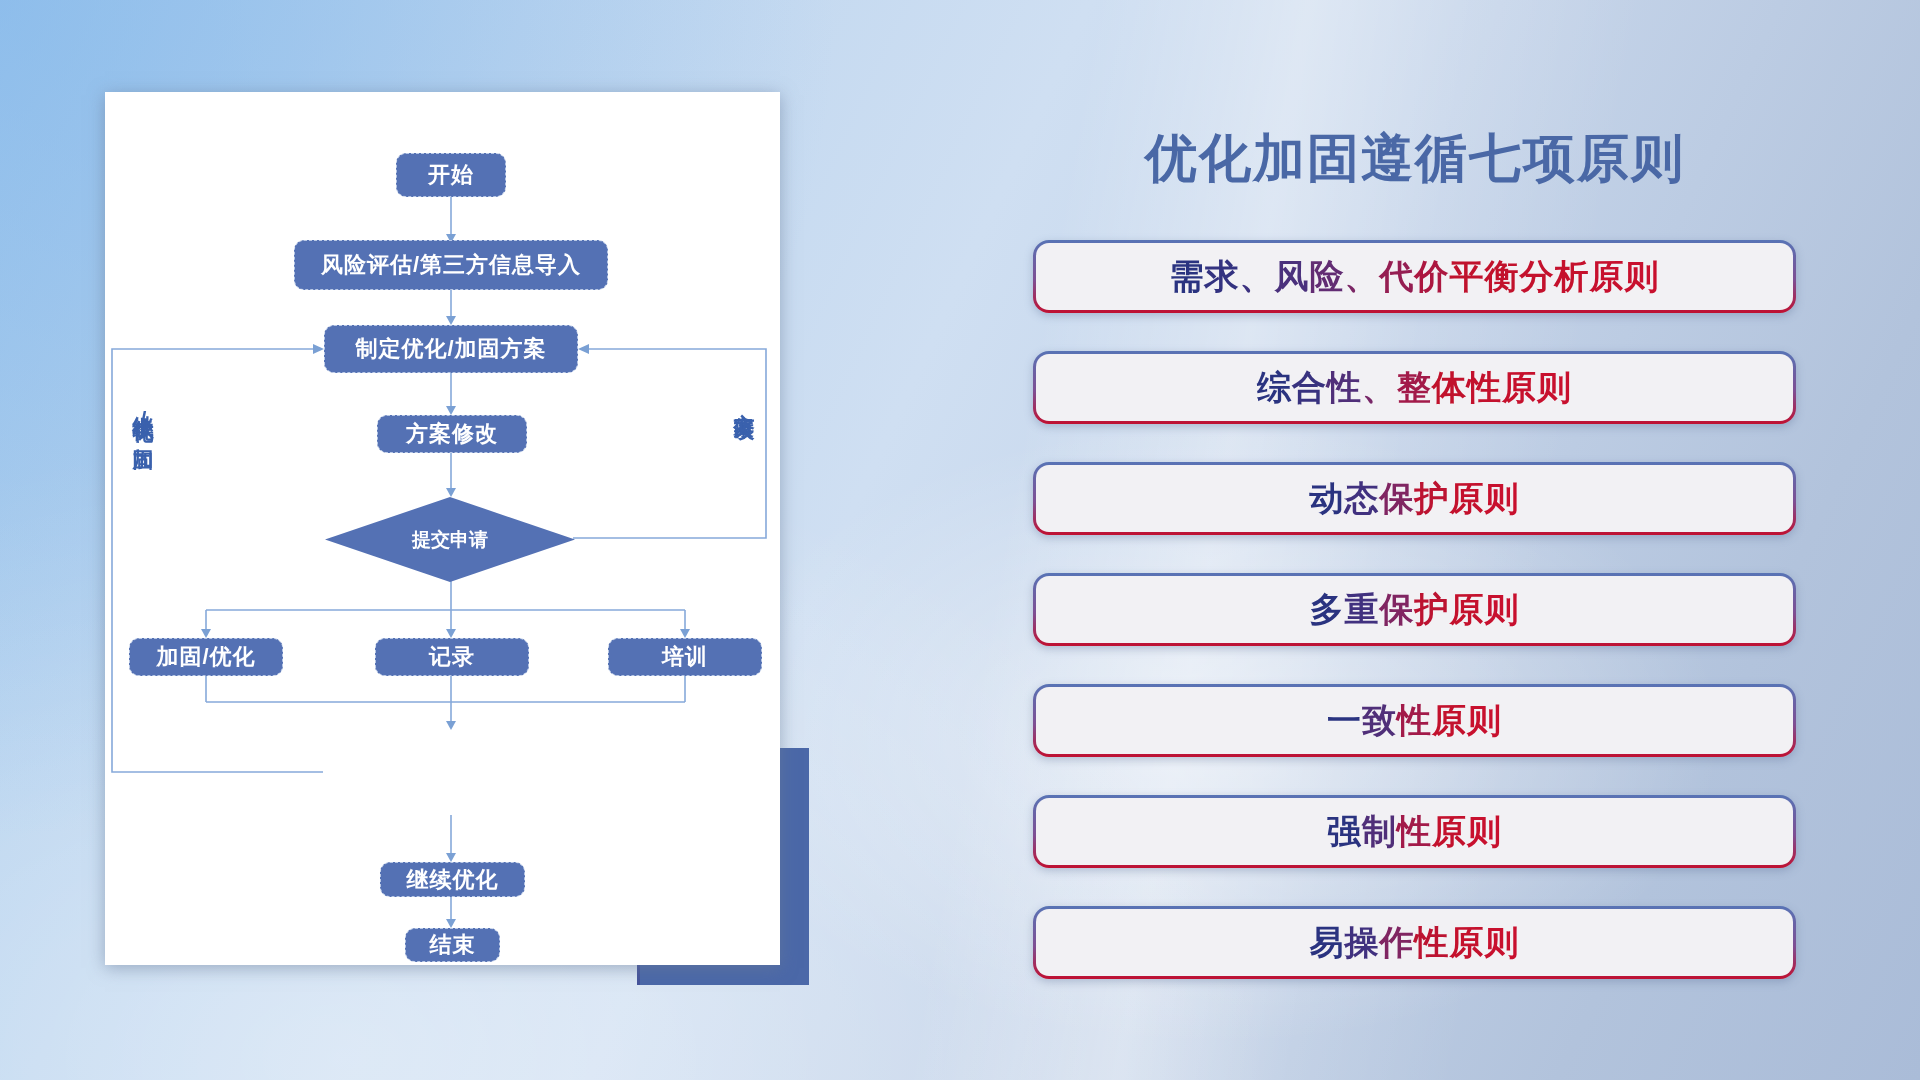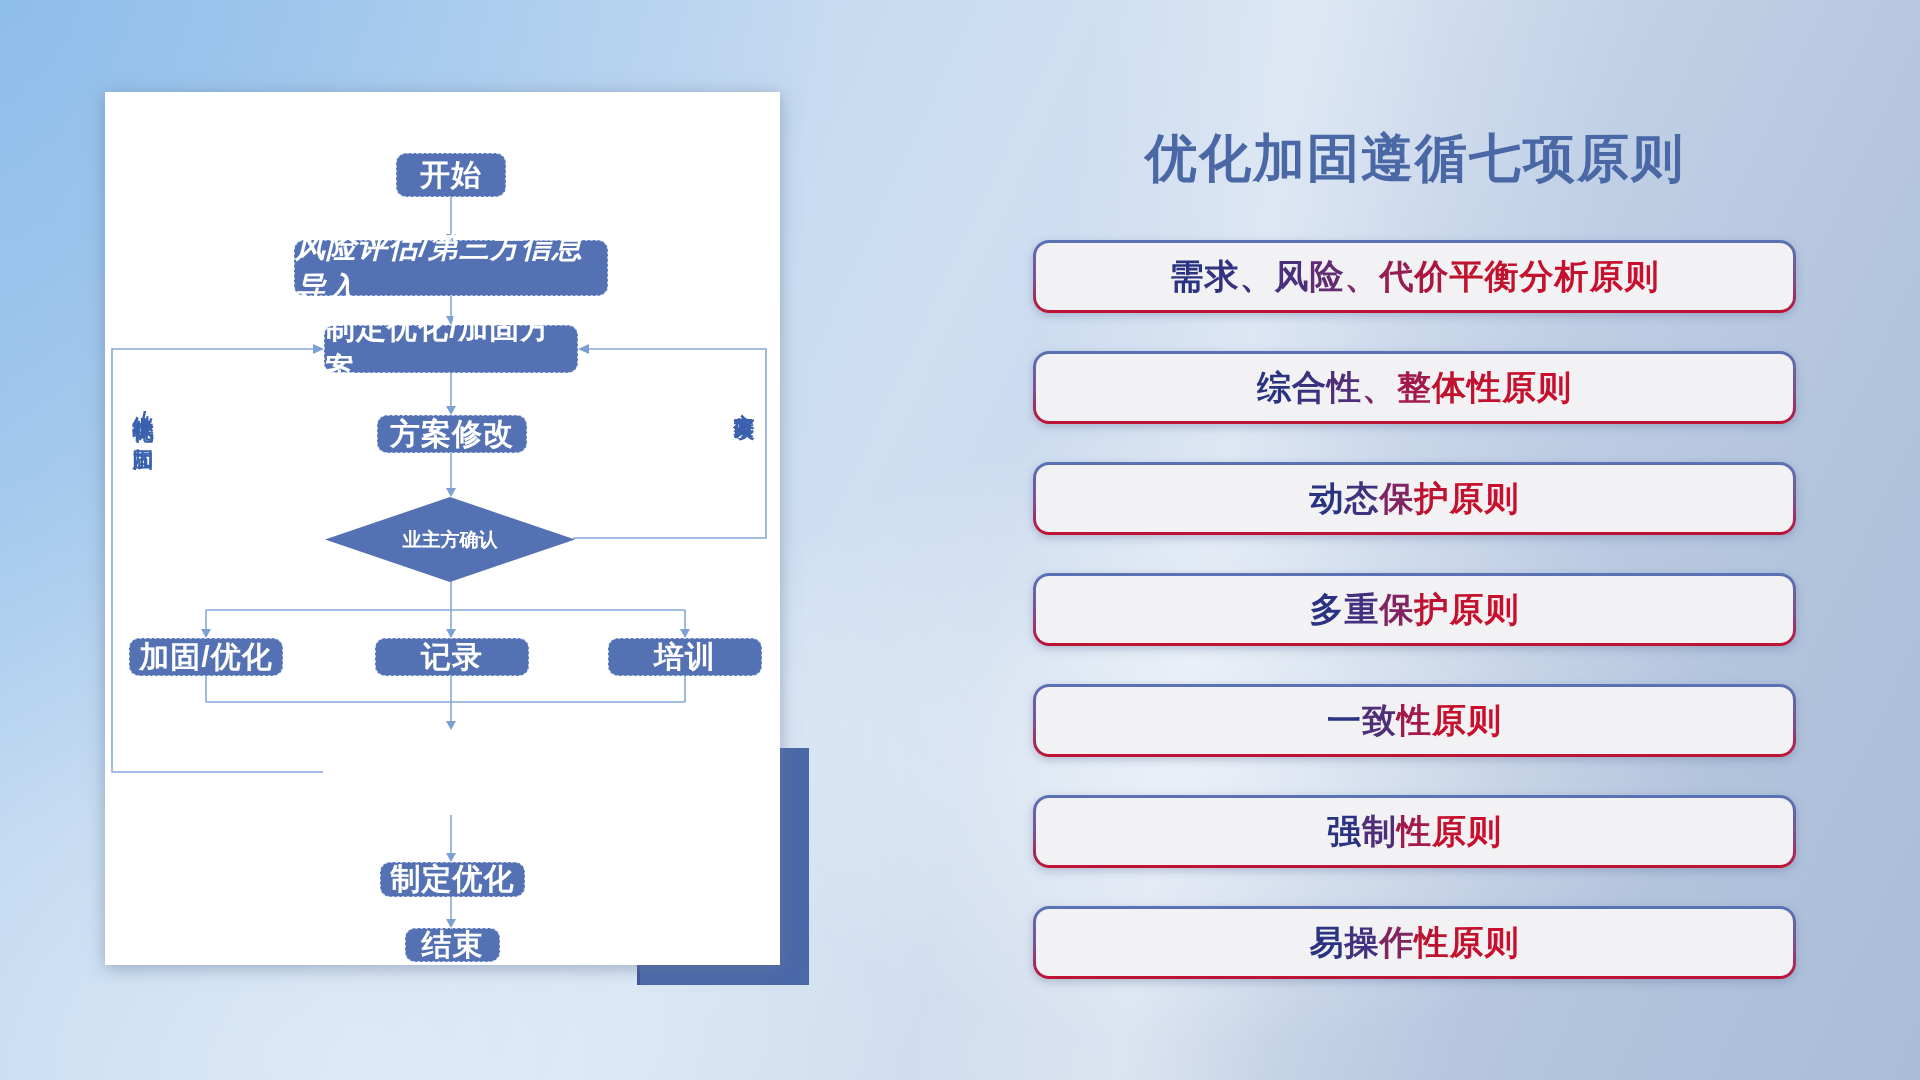--- a/index.html
+++ b/index.html
@@ -14,21 +14,21 @@
       linear-gradient(100deg, rgba(255,255,255,0) 52%, rgba(255,255,255,.38) 62%, rgba(255,255,255,.12) 70%, rgba(255,255,255,0) 78%),
       linear-gradient(115deg, #a3c9ec 0%, #bcd5ef 22%, #cfdff2 45%, #c6d5ea 62%, #b2c3dc 85%, #aabcd8 100%);
   }
   
   .accent-rect{position:absolute;left:637px;top:748px;width:169px;height:237px;background:#4b68a8;
     border-left:3px solid rgba(62,58,140,.45);}
   .flow-card{position:absolute;left:105px;top:92px;width:675px;height:873px;background:#ffffff;
     box-shadow:0 3px 16px rgba(104,122,152,.55);}
   .flow-svg{position:absolute;left:0;top:0;}
   .flow-node{position:absolute;display:flex;align-items:center;justify-content:center;
-    background:#5471b4;color:#ffffff;font-weight:bold;font-size:30px;letter-spacing:1px;
+    background:#5471b4;color:#ffffff;font-weight:bold;font-size:22px;letter-spacing:1px;
     border-radius:10px;border:1px dashed #b9c9e6;box-sizing:border-box;}
   .flow-diamond{position:absolute;display:flex;align-items:center;justify-content:center;
     background:#5471b4;color:#ffffff;font-weight:bold;
     clip-path:polygon(50% 0,100% 50%,50% 100%,0 50%);}
   .loop-label{position:absolute;writing-mode:vertical-rl;text-orientation:upright;
     color:#3a61ad;font-weight:bold;font-size:21px;letter-spacing:2px;line-height:1;}
   
   .panel-title{position:absolute;left:1050px;top:125px;width:730px;text-align:center;
     font-size:52px;line-height:66px;font-weight:bold;color:#4a68a6;letter-spacing:2px;}
   .principles-list{position:absolute;left:1033px;top:0;width:763px;height:1080px;}
@@ -78,28 +78,28 @@
       <path d="M680,629 L690,629 L685,638 Z"></path>
       <path d="M446,721 L456,721 L451,730 Z"></path>
       <path d="M446,853 L456,853 L451,862 Z"></path>
       <path d="M446,919 L456,919 L451,928 Z"></path>
       <path d="M313,344 L313,354 L324,349 Z"></path>
       <path d="M589,344 L589,354 L578,349 Z"></path>
     </g>
   </svg>
 
   <div class="flow-node" style="left:396px;top:153px;width:110px;height:44px;">开始</div>
-  <div class="flow-node" style="left:294px;top:240px;width:314px;height:56px;font-style:italic;">风险评估/第三方信息导入</div>
+  <div class="flow-node" style="left:294px;top:240px;width:314px;height:50px;">风险评估/第三方信息导入</div>
   <div class="flow-node" style="left:324px;top:325px;width:254px;height:48px;">制定优化/加固方案</div>
   <div class="flow-node" style="left:377px;top:415px;width:150px;height:38px;">方案修改</div>
-  <div class="flow-diamond" style="left:325px;top:497px;width:250px;height:85px;font-size:19px;">业主方确认</div>
+  <div class="flow-diamond" style="left:325px;top:497px;width:250px;height:85px;font-size:19px;">提交申请</div>
   <div class="flow-node" style="left:129px;top:638px;width:154px;height:38px;">加固/优化</div>
   <div class="flow-node" style="left:375px;top:638px;width:154px;height:38px;">记录</div>
   <div class="flow-node" style="left:608px;top:638px;width:154px;height:38px;">培训</div>
-  <div class="flow-node" style="left:380px;top:862px;width:145px;height:35px;">制定优化</div>
+  <div class="flow-node" style="left:380px;top:862px;width:145px;height:35px;">继续优化</div>
   <div class="flow-node" style="left:405px;top:928px;width:95px;height:34px;">结束</div>
 
   <div class="loop-label" style="left:133px;top:399px;height:150px;">继续优化/加固</div>
   <div class="loop-label" style="left:734px;top:396px;height:92px;">方案修改</div>
 
   <div class="panel-title">优化加固遵循七项原则</div>
   <div class="principles-list">
       <div class="principle-box" style="top: 240px;">
         <div class="principle-inner">
           <span style="color: rgb(42, 51, 128);">需</span>

